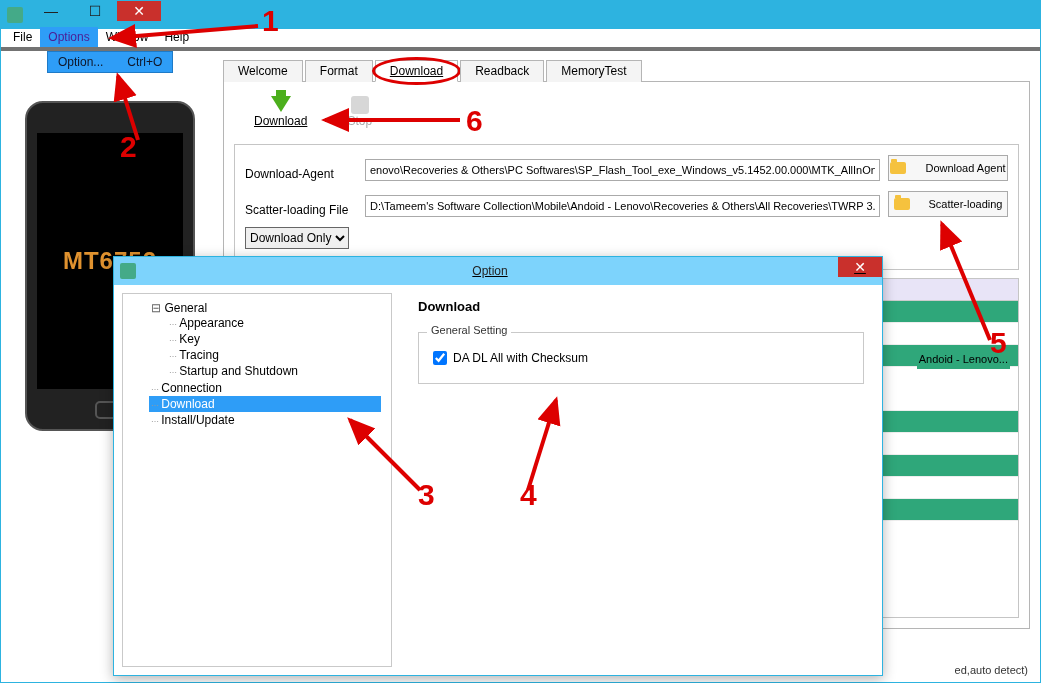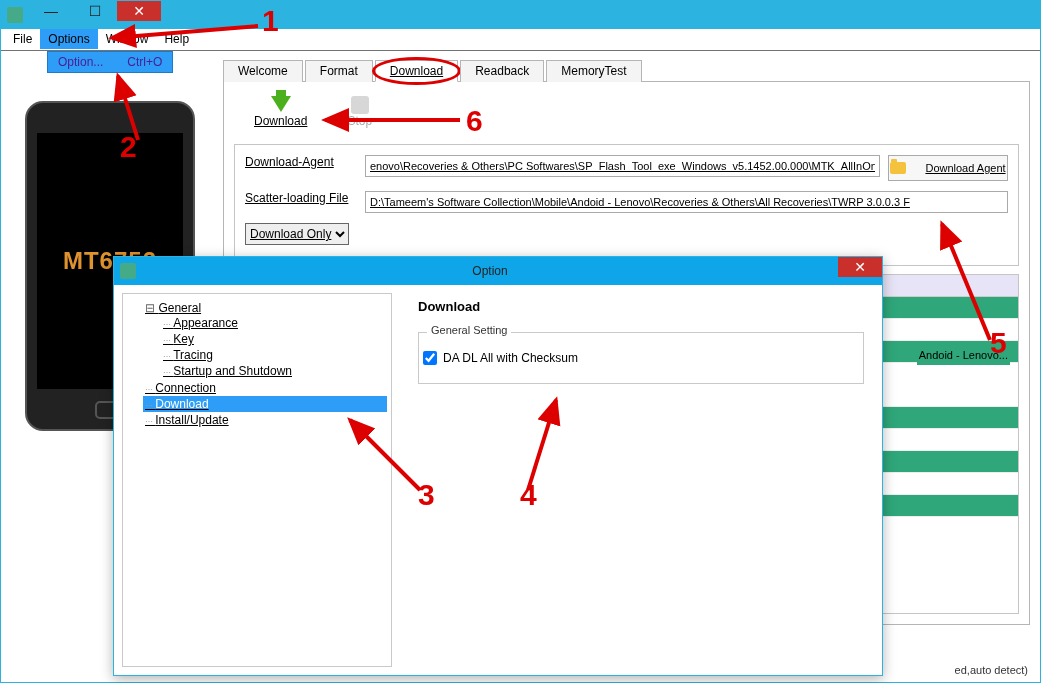--- a/index.html
+++ b/index.html
@@ -7,24 +7,24 @@
 
 
 .main-window { position: absolute; top: 0; left: 0; width: 1041px; height: 683px; border: 1px solid #2db3e0; }
 .titlebar { height: 28px; background: #2db3e0; display: flex; align-items: center; position: relative; }
 .titlebar .icon { width: 16px; height: 16px; margin: 0 6px; background: #4a8; border-radius: 2px; }
 .titlebar .title { flex: 1; text-align: center; font-size: 12px; color: #222; }
 .win-btns { display: flex; height: 100%; }
 .win-btn { width: 44px; height: 20px; display: flex; align-items: center; justify-content: center; font-size: 14px; color: #222; cursor: default; }
 .win-btn.close { background: #c9302c; color: #fff; width: 44px; height: 20px; margin-top:0; }
 
-.menubar { height: 22px; background: #fff; border-bottom: 1px solid #737373; display: flex; align-items: flex-start; font-size: 12px; padding-left: 4px; position: relative; }
+.menubar { height: 22px; background: #fff; border-bottom: 4px solid #737373; display: flex; align-items: flex-end; font-size: 12px; padding-left: 4px; position: relative; }
 .menubar .mitem { padding: 3px 8px; cursor: default; }
-.menubar .mitem.active { background: #2e9df7; color: #000000; }
-.dropdown { position: absolute; top: 22px; left: 46px; background: #2e9df7; color: #4c1d95; font-size: 12px; z-index: 50; border: 1px solid #1e7ac7; }
+.menubar .mitem.active { background: #2e9df7; color: #4c1d95; }
+.dropdown { position: absolute; top: 22px; left: 46px; background: #2e9df7; color: #0f172a; font-size: 12px; z-index: 50; border: 1px solid #1e7ac7; }
 .dropdown .ditem { padding: 3px 10px; display: flex; gap: 24px; white-space: nowrap; }
 
 
 .content { position: absolute; top: 50px; left: 0; right: 0; bottom: 0; display: flex; }
 .phone-panel { width: 218px; padding: 20px 10px; display: flex; align-items: flex-start; justify-content: center; }
 .phone { width: 170px; height: 330px; background: #222; border: 2px solid #555; border-radius: 18px; position: relative; margin-top: 30px; }
 .phone .screen { position: absolute; top: 30px; left: 10px; right: 10px; bottom: 40px; background: #000; display: flex; align-items: center; justify-content: center; }
 .phone .bm { position: absolute; top: 36px; left: 18px; color: #999; font-size: 9px; }
 .phone .chip { color: #e0922f; font-size: 24px; font-weight: bold; letter-spacing: 1px; }
 .phone .homebtn { position: absolute; bottom: 10px; left: 50%; transform: translateX(-50%); width: 30px; height: 18px; border: 2px solid #555; border-radius: 5px; }
@@ -38,48 +38,48 @@
 
 .tab-body { border: 1px solid #b5b5b5; border-top: none; padding: 10px; background: #fff; }
 .action-row { display: flex; gap: 40px; padding: 4px 20px 12px; }
 .action { display: flex; flex-direction: column; align-items: center; font-size: 12px; }
 .green-arrow { width: 0; height: 0; border-left: 10px solid transparent; border-right: 10px solid transparent; border-top: 16px solid #4caf1d; margin-bottom: 2px; position: relative; }
 .green-arrow::before { content: ''; position: absolute; top: -22px; left: -5px; width: 10px; height: 8px; background: #4caf1d; }
 .stop-ico { width: 18px; height: 18px; background: #d7d7d7; border-radius: 3px; }
 .action.disabled { color: #aaa; }
 
 .field-box { border: 1px solid #c5c5c5; padding: 10px; margin-top: 4px; }
-.frow { display: flex; align-items: flex-start; margin-bottom: 10px; font-size: 12px; text-decoration: underline; }
+.frow { display: flex; align-items: flex-end; margin-bottom: 10px; font-size: 12px; }
 .frow label { width: 120px; }
 .frow input[type=text] { flex: 1; height: 22px; border: 1px solid #aaa; padding: 0 4px; font-size: 11px; background: #fff; }
 .fbtn { width: 120px; height: 26px; margin-left: 8px; border: 1px solid #aaa; background: #f7f7f7; font-size: 11px; display: flex; align-items: center; justify-content: center; gap: 19px; cursor: default; }
 .folder-ico { width: 16px; height: 12px; background: #f5c23e; border-radius: 2px; position: relative; }
 .folder-ico::before { content: ''; position: absolute; top: -3px; left: 1px; width: 6px; height: 3px; background: #f5c23e; border-radius: 1px 1px 0 0; }
 select.modesel { height: 22px; font-size: 12px; border: 1px solid #666; }
 
 .table-area { border: 1px solid #c5c5c5; margin-top: 8px; height: 340px; position: relative; background: #fff; }
 .table-header { height: 22px; background: #e8e4f7; border-bottom: 1px solid #ccc; }
 .trow { height: 22px; border-bottom: 1px solid #eee; }
 .trow.green { background: #2fa77a; }
 .location-cell { position: absolute; right: 8px; top: 70px; font-size: 11px; background: #2fa77a; color: #000; padding: 4px 2px; }
 .status-line { position: absolute; bottom: 6px; right: 12px; font-size: 11px; color: #333; }
 
 
 .option-window { position: absolute; top: 256px; left: 113px; width: 770px; height: 420px; background: #fff; border: 1px solid #2db3e0; z-index: 100; box-shadow: 0 3px 12px rgba(0,0,0,.3); }
-.option-window .titlebar { background: #0ea5e9; }
+.option-window .titlebar { background: #7dd3fc; text-decoration: underline; }
 .option-body { display: flex; height: calc(100% - 28px); }
-.tree { width: 270px; border: 1px solid #c9c9c9; margin: 8px; padding: 6px 4px; font-size: 12px; overflow: auto; text-decoration: underline; }
+.tree { width: 270px; border: 1px solid #c9c9c9; margin: 8px; padding: 6px 10px; font-size: 12px; overflow: auto; }
 .tree ul { list-style: none; padding-left: 16px; }
 .tree li { padding: 1px 2px; white-space: nowrap; }
 .tree li.selected { background: #2e9df7; color: #fff; }
 .tree .node::before { content: '⊟ '; color: #666; }
 .tree .leaf::before { content: '⋯ '; color: #999; font-size: 8px; }
 .opt-right { flex: 1; padding: 14px 18px; }
 .opt-right h3 { font-size: 13px; font-weight: bold; margin-bottom: 10px; }
-.groupbox { border: 1px solid #c9c9c9; padding: 18px 4px; position: relative; margin-top: 18px; }
+.groupbox { border: 1px solid #c9c9c9; padding: 18px 14px; position: relative; margin-top: 18px; }
 .groupbox .legend { position: absolute; top: -9px; left: 8px; background: #fff; padding: 0 4px; font-size: 11px; color: #333; }
 .chk { display: flex; align-items: center; gap: 6px; font-size: 12px; }
 .chk input { width: 14px; height: 14px; }
 
 
 .ann { position: absolute; z-index: 500; pointer-events: none; }
 .num { font-size: 30px; font-weight: bold; color: #d00; font-family: Arial; }
 svg.arrow { position: absolute; z-index: 499; pointer-events: none; }
 </style>
 </head>
@@ -148,20 +148,24 @@
             <label>Download-Agent</label>
             <input type="text" value="enovo\Recoveries &amp; Others\PC Softwares\SP_Flash_Tool_exe_Windows_v5.1452.00.000\MTK_AllInOne_DA.bin" style="">
             <div class="fbtn">
               <span class="folder-ico"></span>
               <span>Download Agent</span>
             </div>
           </div>
           <div class="frow">
             <label>Scatter-loading File</label>
             <input type="text" value="D:\Tameem's Software Collection\Mobile\Andoid - Lenovo\Recoveries &amp; Others\All Recoveries\TWRP 3.0.0.3 F" style="">
+            <div class="fbtn">
+              <span class="folder-ico"></span>
+              <span>Scatter-loading</span>
+            </div>
           </div>
           <div class="frow">
             <select class="modesel">
               <option>Download Only</option>
             </select>
           </div>
         </div>
 
         <div class="table-area">
           <div class="table-header"></div>

